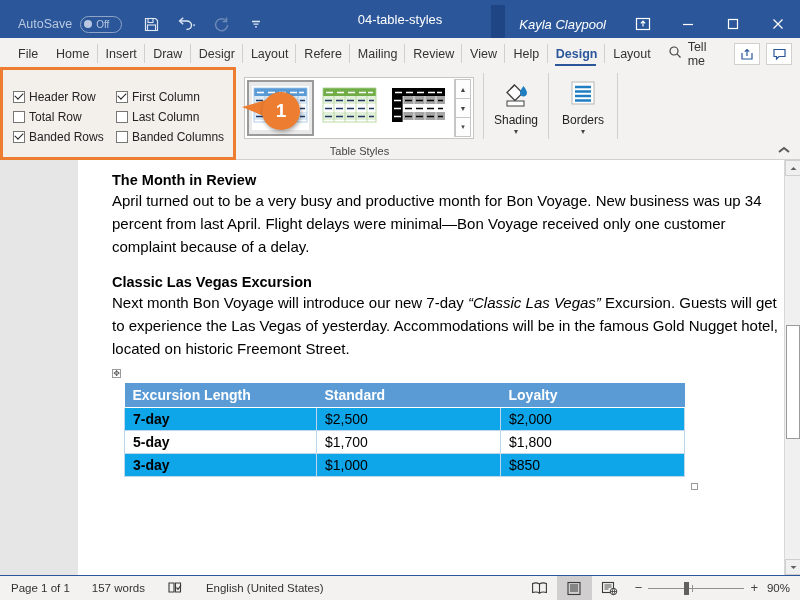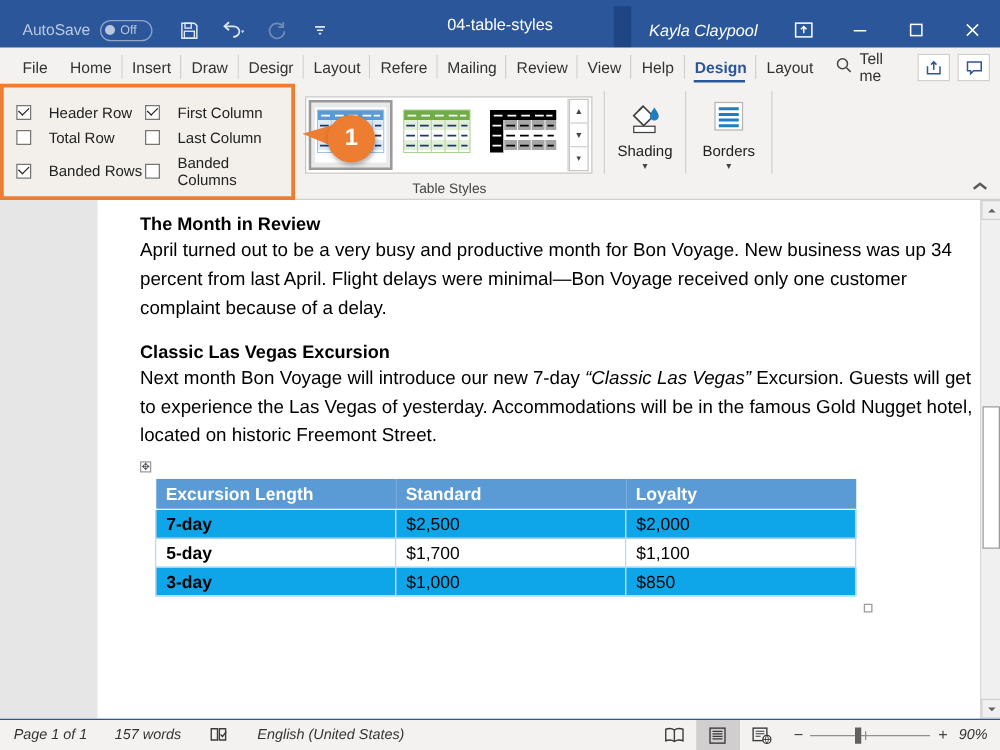--- a/index.html
+++ b/index.html
@@ -89,21 +89,21 @@
 
   
   .grp-tso {
     width: 236px; border: 3px solid #ed7d31; background: #f3f0ec;
     margin: 0; height: 93px;
   }
   .tso-grid {
     display: grid; grid-template-columns: 103px auto;
     padding: 6px 0 0 10px; row-gap: 6px;
   }
-  .cb-item { display: flex; align-items: center; gap: 14px; font-size: 12px; color: #222; }
+  .cb-item { display: flex; align-items: center; gap: 4px; font-size: 12px; color: #222; }
   .cb {
     width: 12px; height: 12px; border: 1px solid #767676; background: #ffffff;
     display: flex; align-items: center; justify-content: center; flex: none;
   }
   .cb.checked::after {
     content: ""; width: 7px; height: 4px;
     border-left: 1.6px solid #222; border-bottom: 1.6px solid #222;
     transform: rotate(-45deg) translate(1px, -1px);
   }
 
@@ -199,21 +199,21 @@
   .vs-btn.bot { position: absolute; bottom: 0; }
   .vs-thumb {
     position: absolute; left: 1px; top: 165px; width: 14px; height: 114px;
     background: #ffffff; border: 1px solid #9a9a9a;
   }
 
   
   .statusbar {
     position: absolute; left: 0; bottom: 0; width: 800px; height: 25px;
     background: #f3f2f1; border-top: 1px solid #2b579a;
-    display: flex; align-items: center; font-size: 11.5px; color: #333; font-style: italic;
+    display: flex; align-items: center; font-size: 11.5px; color: #333;
   }
   .sb-item { padding: 0 11px; display: flex; align-items: center; gap: 5px; height: 25px; }
   .sb-right { margin-left: auto; display: flex; align-items: center; height: 25px; }
   .viewbtn {
     width: 35px; height: 25px; display: flex; align-items: center; justify-content: center;
   }
   .viewbtn.active { background: #d0cece; }
   .zoomwrap { display: flex; align-items: center; gap: 6px; padding: 0 8px; }
   .zoom-track { width: 96px; height: 1px; background: #909090; position: relative; }
   .zoom-mid { position: absolute; left: 44px; top: -3px; width: 1px; height: 7px; background: #909090; }
@@ -542,21 +542,21 @@
             </thead>
             <tbody>
               <tr class="band">
                 <td class="firstcol">7-day</td>
                 <td>$2,500</td>
                 <td>$2,000</td>
               </tr>
               <tr>
                 <td class="firstcol">5-day</td>
                 <td>$1,700</td>
-                <td>$1,100</td>
+                <td>$1,800</td>
               </tr>
               <tr class="band">
                 <td class="firstcol">3-day</td>
                 <td>$1,000</td>
                 <td>$850</td>
               </tr>
             </tbody>
           </table>
         </div>
 

